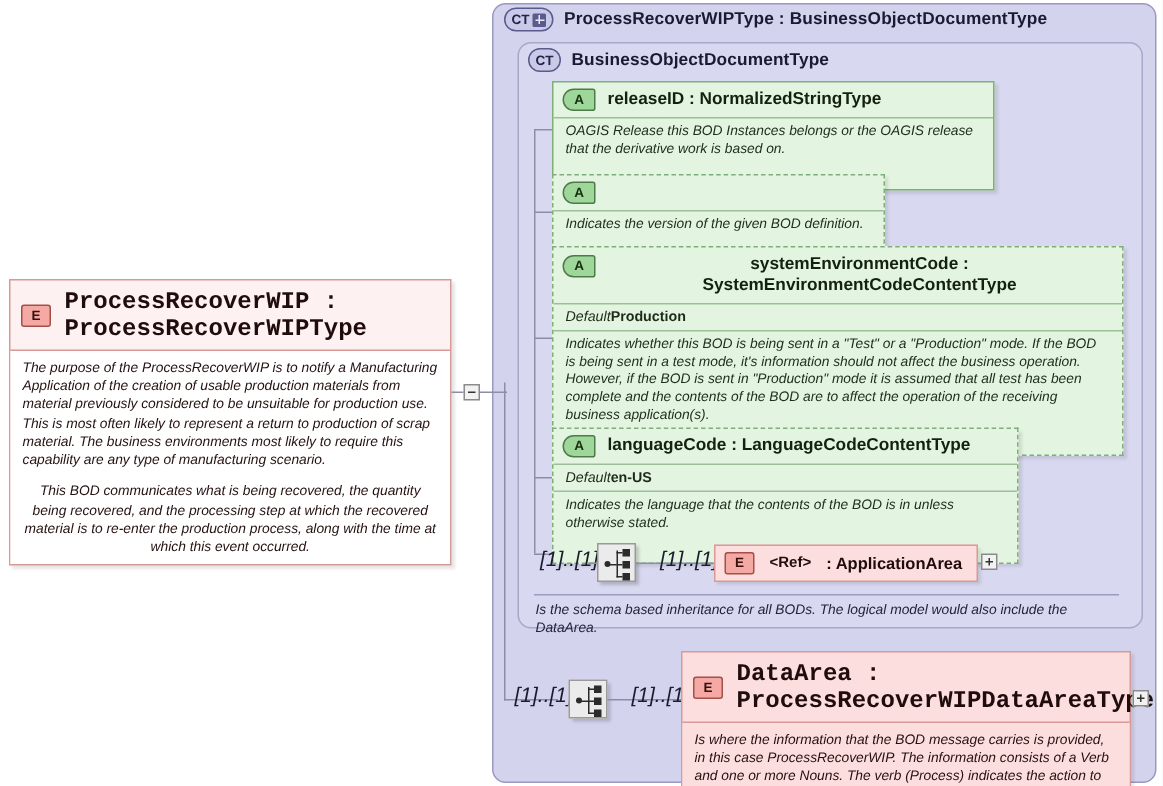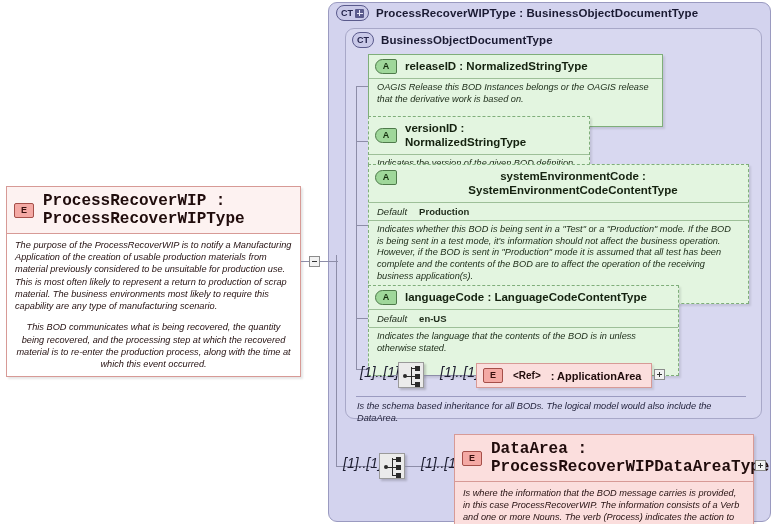--- a/index.html
+++ b/index.html
@@ -112,21 +112,21 @@
     border: 1px solid #4e7a4a;
     border-radius: 8px 2px 2px 8px;
     font-size: 9px;
     font-weight: bold;
     color: #16300f;
     line-height: 1;
   }
   .attr-default {
     display: flex;
     align-items: baseline;
-    gap: 12px;
+    gap: 0;
     padding: 3px 8px 3px 8px;
     border-bottom: 1px solid #9dbf98;
     font-size: 9.5px;
   }
   .attr-default .lbl { font-style: italic; color: #1d2a19; }
   .attr-default .val { font-weight: bold; color: #1d2a19; }
   .attr-doc {
     padding: 3px 8px 20px 8px;
     font-size: 9.2px;
     font-style: italic;
@@ -296,21 +296,20 @@
     <div class="attr-head">
       <span class="badge-a">A</span>
       <span class="name">releaseID : NormalizedStringType</span>
     </div>
     <div class="attr-doc">OAGIS Release this BOD Instances belongs or the OAGIS release that the derivative work is based on.</div>
   </div>
 
   <div class="attr-box optional" style="left:368px; top:116px; width:222px;">
     <div class="attr-head">
       <span class="badge-a">A</span>
-      <span class="name">versionID : NormalizedStringType</span>
     </div>
     <div class="attr-doc">Indicates the version of the given BOD definition.</div>
   </div>
 
   <div class="attr-box optional" style="left:368px; top:164px; width:381px;">
     <div class="attr-head" style="align-items:flex-start;">
       <span class="badge-a" style="margin-top:1px;">A</span>
       <span class="name" style="text-align:center; display:block; width:340px;">systemEnvironmentCode : SystemEnvironmentCodeContentType</span>
     </div>
     <div class="attr-default">

